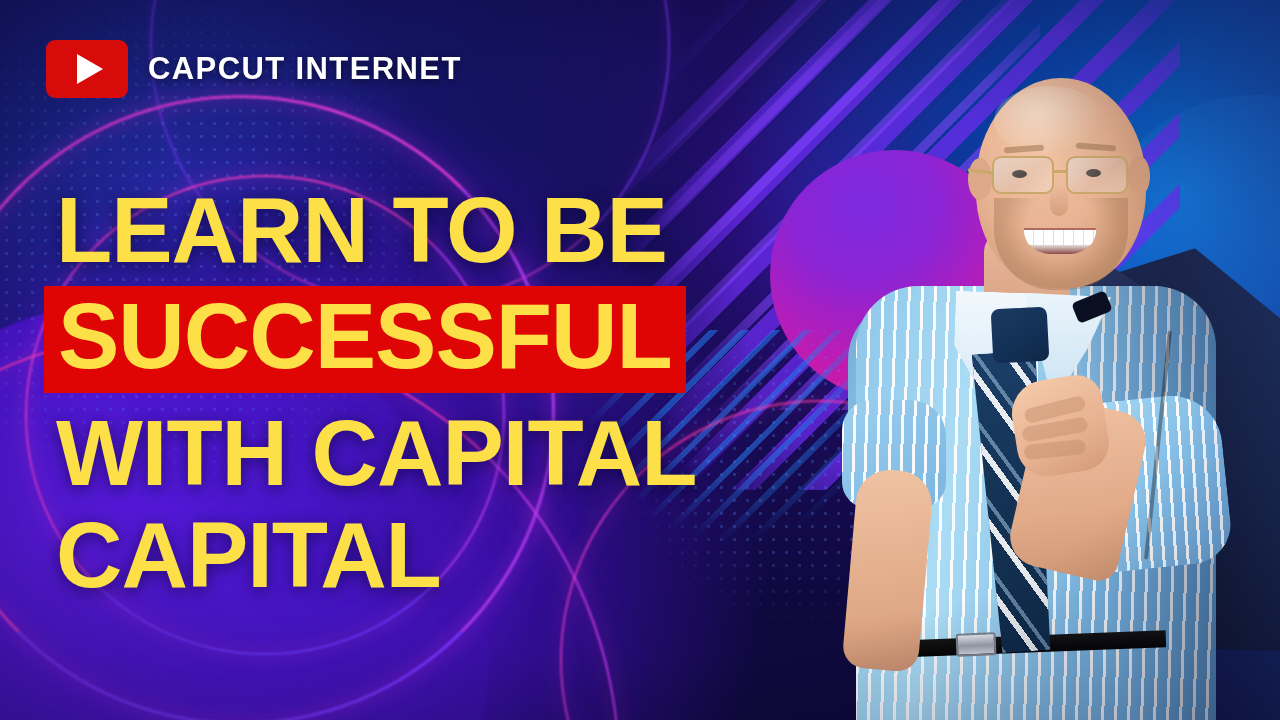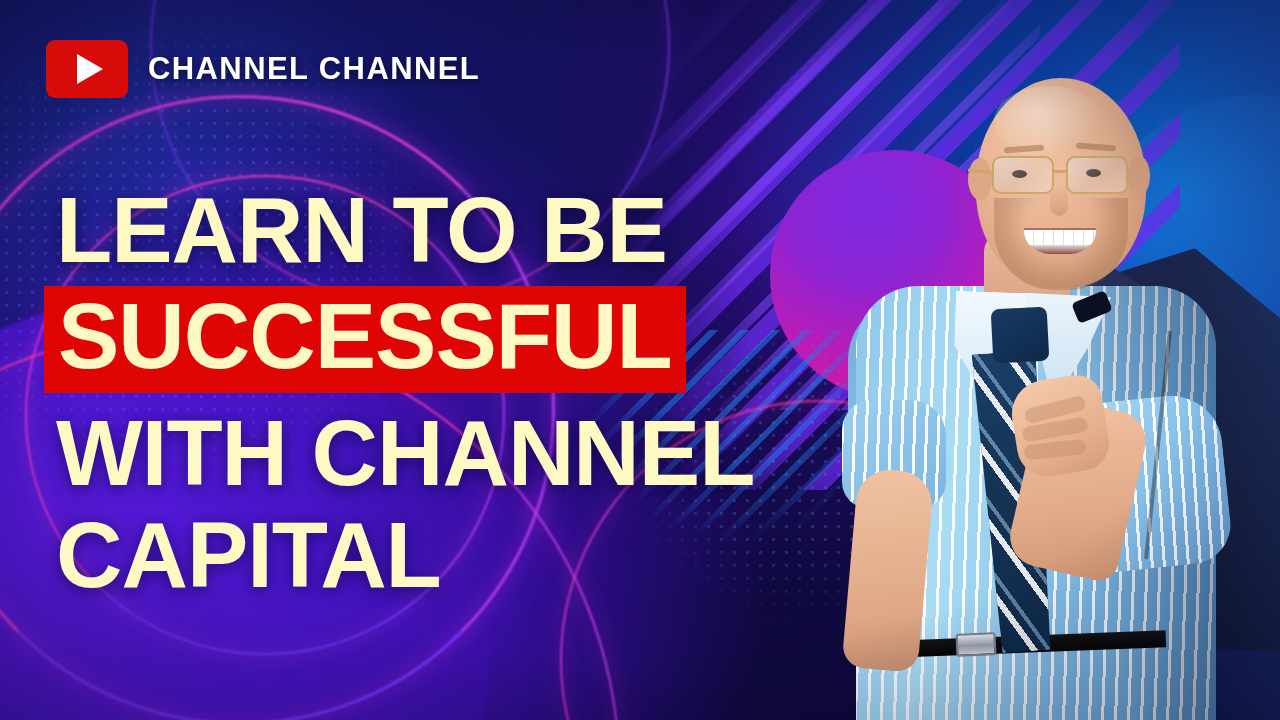--- a/index.html
+++ b/index.html
@@ -137,21 +137,21 @@
     margin-left:5px;
   }
   .channel-name{
     color:#fff;font-size:31px;font-weight:bold;letter-spacing:1.4px;
     text-shadow:0 2px 7px rgba(0,0,0,.5);white-space:nowrap;
   }
 
   
   .headline{position:absolute;left:56px;top:186px;width:840px;}
   .hl-line{
-    color:#fef9c3;font-weight:bold;font-size:92px;line-height:0.96;
+    color:#fde047;font-weight:bold;font-size:92px;line-height:0.96;
     letter-spacing:-1px;white-space:nowrap;
     text-shadow:0 3px 16px rgba(6,2,38,.55);
     font-stretch:condensed;
   }
   .hl-line.l1{margin-bottom:12px;}
   .hl-hi-wrap{
     display:inline-block;background:#e00505;
     padding:6px 14px 12px 14px;margin:0 0 6px -12px;
   }
   .hl-hi-wrap .hl-line{text-shadow:none;}
@@ -415,25 +415,25 @@
 
     <div class="pr person-rim"></div>
   </div>
 
   <div class="layer vignette"></div>
 
   <div class="header">
     <div class="play-btn">
       <div class="play-tri"></div>
     </div>
-    <div class="channel-name">CHANNEL CHANNEL</div>
+    <div class="channel-name">CAPCUT INTERNET</div>
   </div>
 
   <div class="headline">
     <div class="hl-line l1">LEARN TO BE</div>
     <div class="hl-hi-wrap">
       <div class="hl-line l2">SUCCESSFUL</div>
     </div>
-    <div class="hl-line l3">WITH CHANNEL</div>
+    <div class="hl-line l3">WITH CAPITAL</div>
     <div class="hl-line l4">CAPITAL</div>
   </div>
 
 </div>
 
 </body></html>

